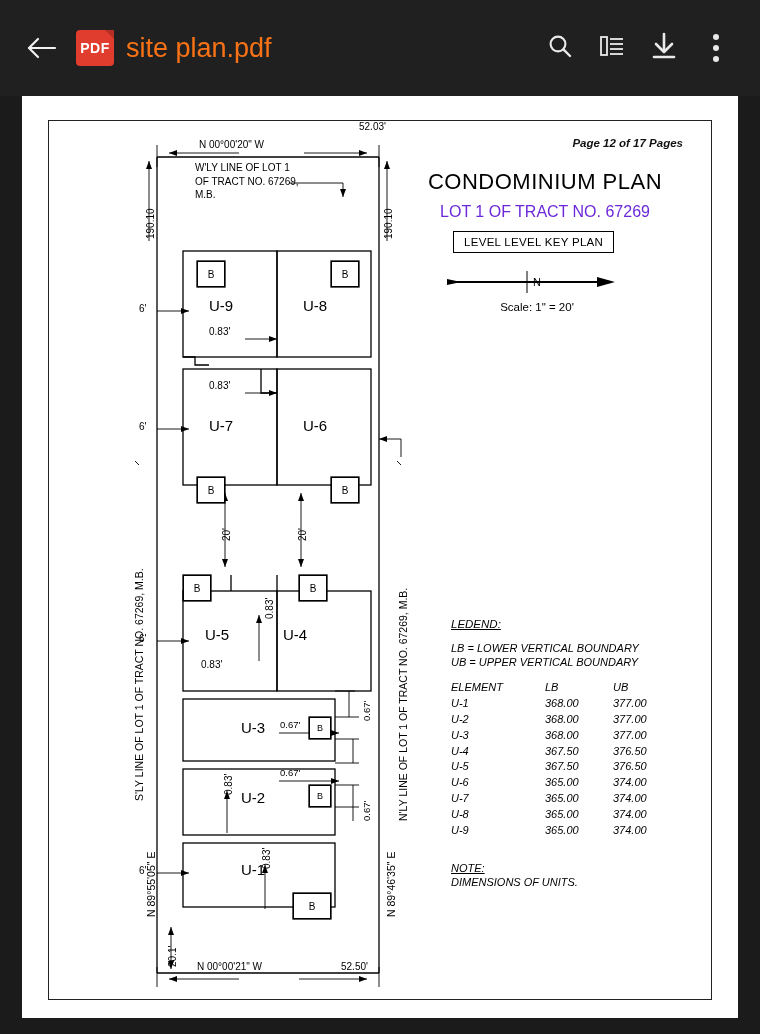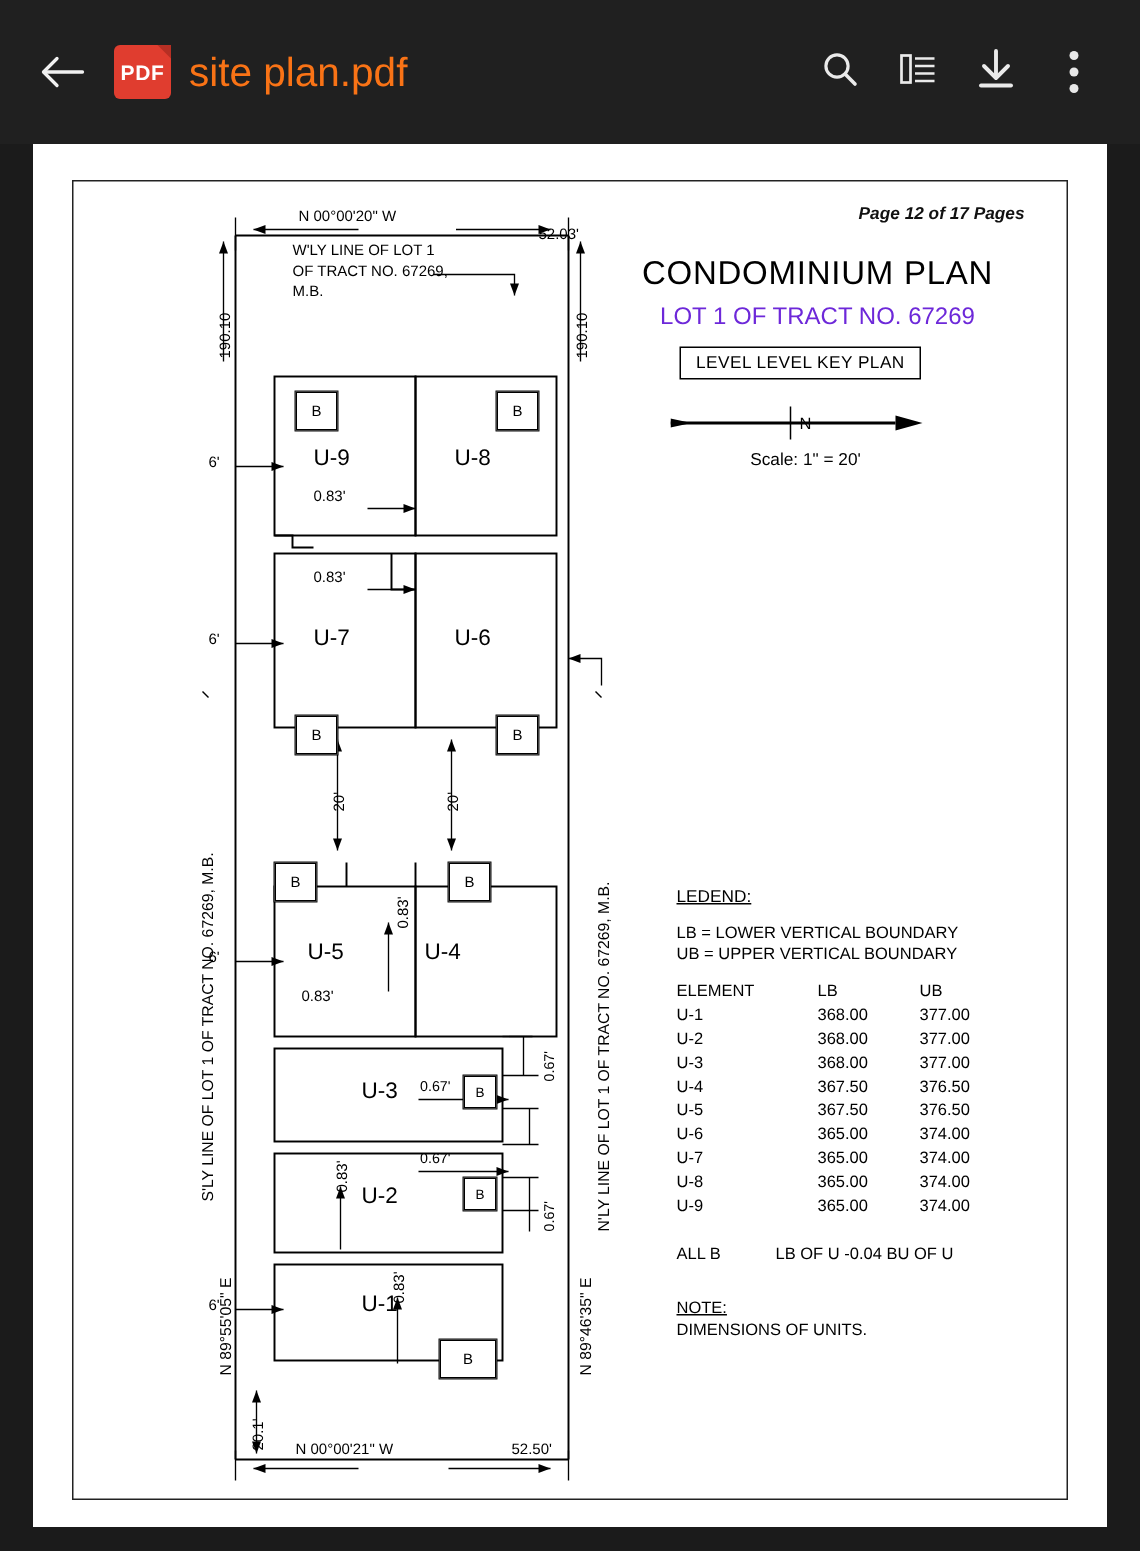--- a/index.html
+++ b/index.html
@@ -122,25 +122,26 @@
     position: absolute;
     left: 398px; top: 180px;
     width: 180px;
     text-align: center;
     font-size: 11.5px;
   }
 
   
   .legend {
     position: absolute;
-    left: 402px; top: 470px;
+    left: 402px; top: 496px;
     width: 250px;
     font-size: 11px;
     color: #000;
     line-height: 1.35;
+    font-style: italic;
   }
   .legend .hdr { text-decoration: underline; margin-bottom: 8px; font-size: 11.5px;}
   .legend .lbline { margin: 0; }
   .legend .gap { height: 10px; }
   .legend table { border-collapse: collapse; font-size: 11px; }
   .legend td { padding: 0 0 1px 0; }
   .legend td.el { width: 94px; }
   .legend td.lb { width: 68px; }
   .legend td.ub { width: 60px; }
   .legend .allb { margin-top: 16px; }
@@ -312,23 +313,20 @@
             <td>374.00</td>
           </tr>
           <tr>
             <td>U-9</td>
             <td>365.00</td>
             <td>374.00</td>
           </tr>
         </tbody>
           </table>
 
-        <div class="allb">
-          <span class="lbl">ALL B</span><span>LB OF U -0.04  BU OF U</span>
-        </div>
 
         <div class="note-hdr">NOTE:</div>
         <div>DIMENSIONS OF UNITS.</div>
       </div>
 
       <div class="drawing">
 
         <svg class="svgwrap" width="360" height="880" viewBox="0 0 360 880">
           <g stroke="#000" fill="none" stroke-width="1.3">
 
@@ -443,21 +441,21 @@
 
             <path d="M240 62 L294 62 L294 76" stroke-width="0.9"></path>
             <polygon points="294,76 291,68 297,68" fill="#000" stroke="none"></polygon>
 
             <line x1="86" y1="340" x2="90" y2="344" stroke-width="0.9"></line>
             <line x1="348" y1="340" x2="352" y2="344" stroke-width="0.9"></line>
           </g>
         </svg>
 
         <div class="dim" style="left:150px; top:18px;">N 00°00'20" W</div>
-        <div class="dim" style="left:290px; top:30px;padding-left:20px;">52.03'</div>
+        <div class="dim" style="left:290px; top:0;padding-left:20px;">52.03'</div>
         <div class="dim" style="left:148px; top:840px;">N 00°00'21" W</div>
         <div class="dim" style="left:292px; top:840px;">52.50'</div>
 
         <div class="dim rot90" style="left:96px; top:118px;">190.10</div>
         <div class="dim rot90" style="left:334px; top:118px;">190.10</div>
 
         <div class="vlabel rot90" style="left:96px; top:796px;">N 89°55'05" E</div>
         <div class="vlabel rot90" style="left:336px; top:796px;">N 89°46'35" E</div>
 
         <div class="vlabel rot90" style="left:84px; top:680px;">S'LY LINE OF LOT 1 OF TRACT NO. 67269, M.B.</div>

